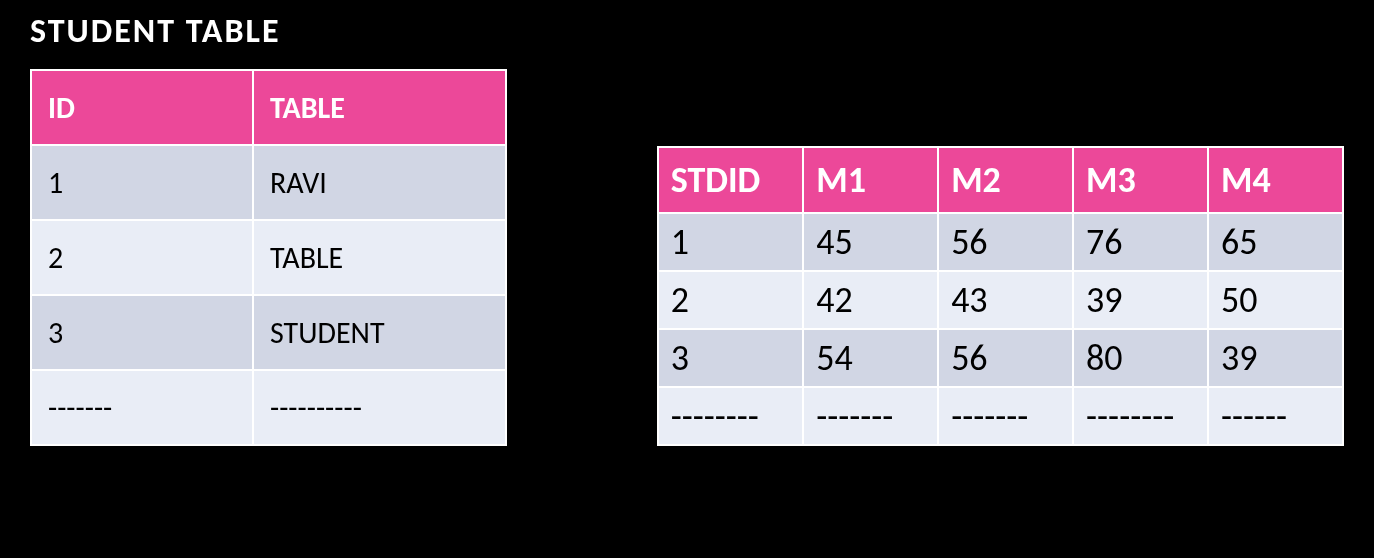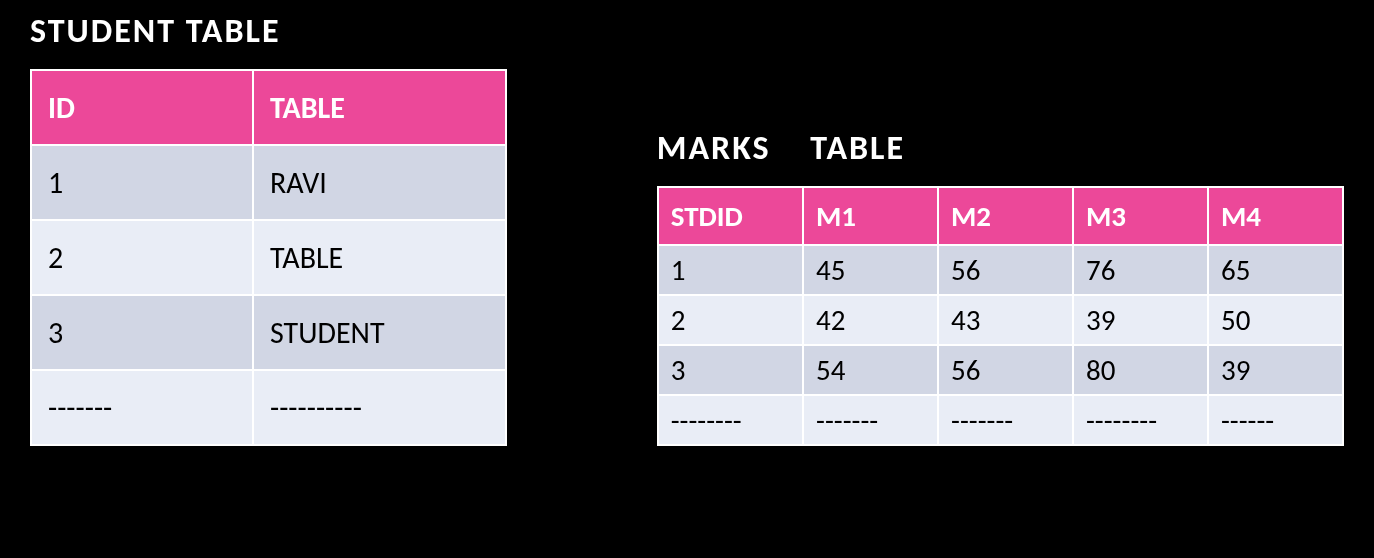--- a/index.html
+++ b/index.html
@@ -51,21 +51,21 @@
     font-size: 30px;
     padding: 18px 16px;
   }
   .student th:first-child, .student td:first-child { width: 190px; }
   .student th:last-child,  .student td:last-child  { width: 220px; }
   .student tr.odd td  { background: #d1d6e4; }
   .student tr.even td { background: #e9edf6; }
 
   
   .marks th, .marks td {
-    font-size: 29px;
+    font-size: 36px;
     padding: 6px 12px;
   }
   .marks th { padding: 10px 12px; }
   .marks td { height: 34px; }
   .marks th, .marks td {  width: 110px; }
   .marks th:first-child, .marks td:first-child { width: 120px; }
   .marks tr.odd td  { background: #d1d6e4; }
   .marks tr.even td { background: #e9edf6; }
 </style>
 </head>
@@ -97,21 +97,20 @@
         </tr>
         <tr class="even">
           <td>-------</td>
           <td>----------</td>
         </tr>
       </tbody>
     </table>
   </div>
 
   <div class="section">
-    <div class="title title-marks">MARKS     TABLE</div>
     <table class="marks">
       <thead>
         <tr>
           <th>STDID</th>
           <th>M1</th>
           <th>M2</th>
           <th>M3</th>
           <th>M4</th>
         </tr>
       </thead>

